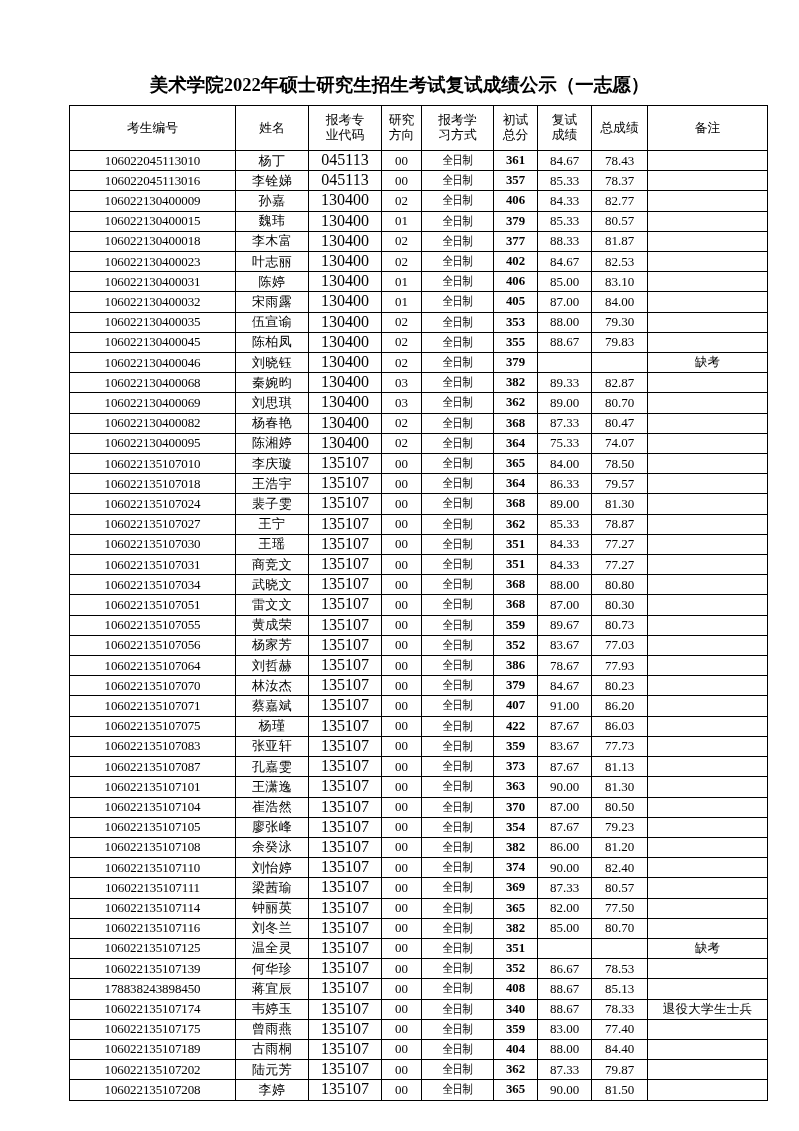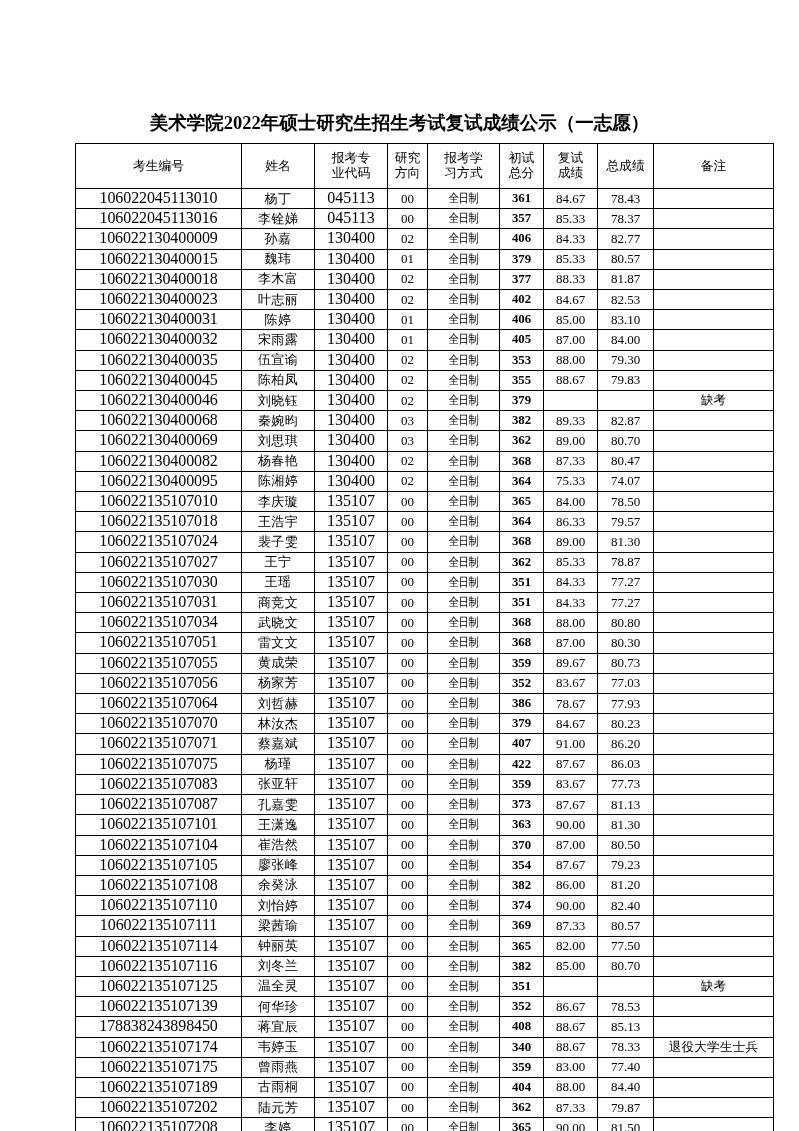--- a/index.html
+++ b/index.html
@@ -12,22 +12,21 @@
     height: 1131px;
     font-family: "Liberation Serif", "DejaVu Serif", serif;
     color: #000000;
     overflow: hidden;
   }
   .page {
     position: relative;
     width: 799px;
     height: 979px;
     box-sizing: border-box;
-    padding: 12px;
-    margin-top: 32px;
+    padding: 6px;
   }
   .doc-title {
     text-align: center;
     font-size: 18.5px;
     font-weight: bold;
     letter-spacing: 0px;
     margin: 0;
     padding: 66px 0 8px 0;
     white-space: nowrap;
     font-family: "Liberation Serif", "DejaVu Serif", serif;
@@ -65,21 +64,21 @@
   col.c-id    { width: 166px; }
   col.c-name  { width: 73px; }
   col.c-major { width: 73px; }
   col.c-dir   { width: 40px; }
   col.c-mode  { width: 72px; }
   col.c-pre   { width: 44px; }
   col.c-re    { width: 54px; }
   col.c-total { width: 56px; }
   col.c-note  { width: 120px; }
 
-  .cell-id { font-size: 16px; letter-spacing: -0.1px; font-family: Liberation Serif, serif; }
+  .cell-id { font-size: 13px; letter-spacing: -0.1px; font-family: Liberation Serif, serif; }
   .cell-name { font-size: 13px; letter-spacing: 0.4px; }
   .cell-major { font-size: 16px; }
   .cell-dir { font-size: 13px; }
   .cell-mode {
     font-size: 12px;
     letter-spacing: -0.5px;
     transform: scaleX(0.86);
     display: block;
     line-height: 17.2px;
   }

